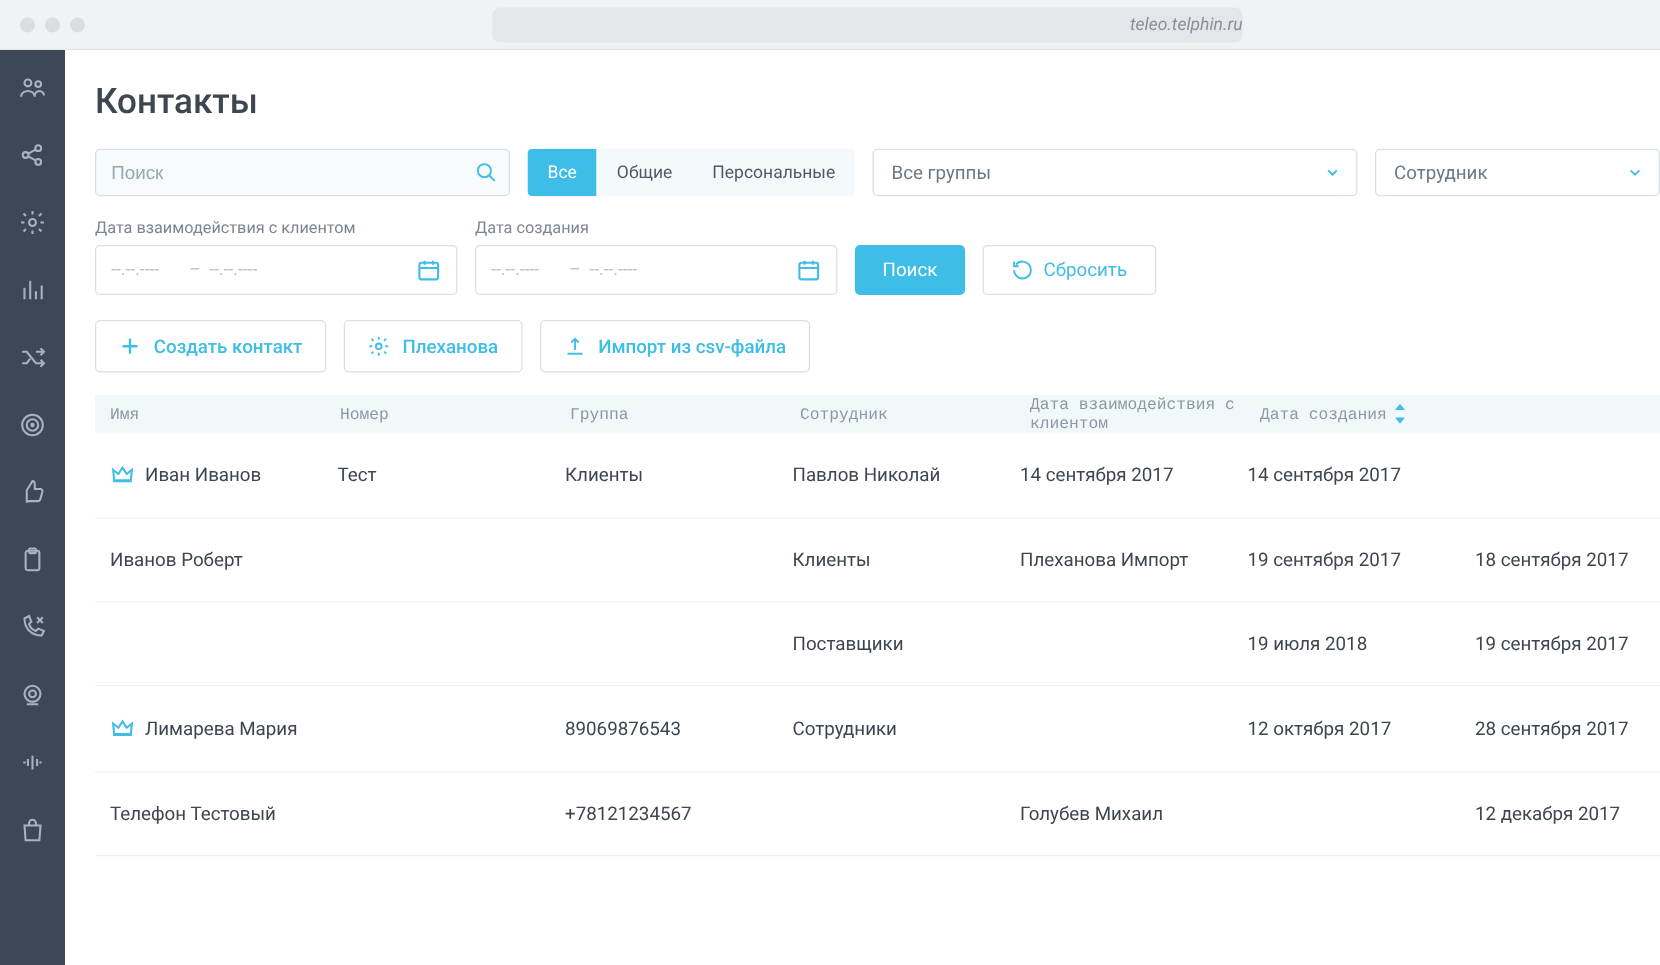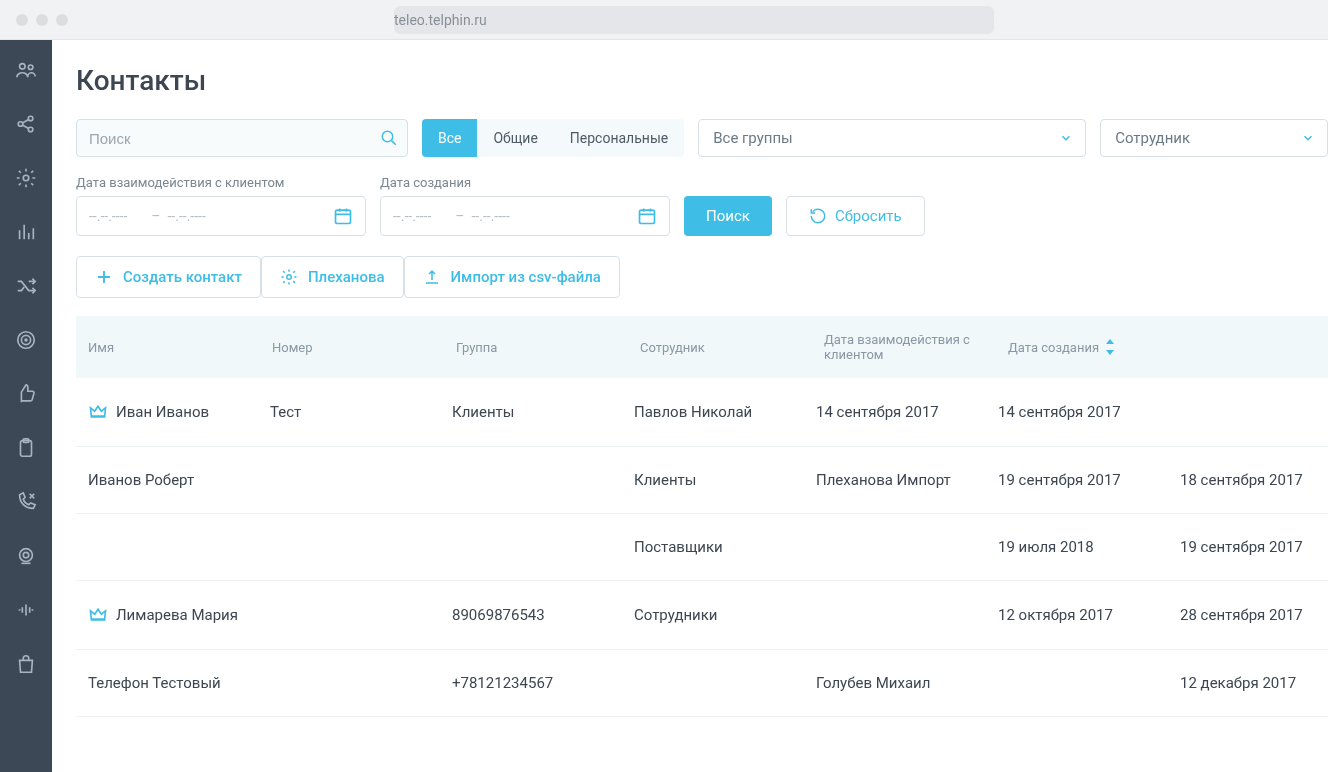--- a/index.html
+++ b/index.html
@@ -13,25 +13,26 @@
   gap: 8px;
   border-bottom: 1px solid #e5e5e5;
 }
 .traffic-lights { display: flex; gap: 8px; }
 .traffic-light { width: 12px; height: 12px; border-radius: 50%; background: #dcdde1; }
 .url-bar {
   flex: 0 0 600px;
   margin: 0 auto;
   background: #e5e6e9;
   border-radius: 6px;
-  text-align: left;
+  text-align: right;
   line-height: 28px;
   height: 28px;
   color: #8a9099;
   font-size: 14px;
+  font-style: italic;
 }
 .app { display: flex; height: calc(100vh - 40px); }
 .sidebar {
   width: 52px;
   background: #3c4856;
   display: flex;
   flex-direction: column;
   align-items: center;
   padding-top: 18px;
   gap: 30px;
@@ -158,20 +159,21 @@
 .btn-primary { background: #3ebde6; color: #fff; }
 .btn-outline { background: #fff; color: #3ebde6; border: 1px solid #d6e0e6; }
 .filters-row2 {
   display: flex;
   gap: 14px;
   align-items: flex-end;
   margin-bottom: 20px;
 }
 .actions-row {
   display: flex;
+  gap: 14px;
   margin-bottom: 18px;
   align-items: flex-end;
 }
 .action-btn {
   height: 42px;
   border: 1px solid #d6e0e6;
   border-radius: 4px;
   background: #fff;
   color: #3ebde6;
   padding: 0 18px;
@@ -182,22 +184,23 @@
   font-weight: 500;
   cursor: pointer;
   font-family: inherit;
 }
 .count-label { font-size: 14px; color: #8a939c; margin-bottom: 12px; }
 .table { width: 100%; }
 .thead {
   background: #f0f8fa;
   display: grid;
   grid-template-columns: 180px 180px 180px 180px 180px 180px 170px;
-  padding: 16px 12px;
+  padding: 0 12px;
   column-gap: 4px;
+  font-family: Liberation Mono, monospace;
 }
 .th {
   font-size: 13px;
   color: #8a98a3;
   display: flex;
   align-items: center;
   gap: 6px;
 }
 .th.sortable .sort-icon { color: #3ebde6; font-size: 14px; display: flex; flex-direction: column; line-height: 7px; }
 .tbody .tr {

